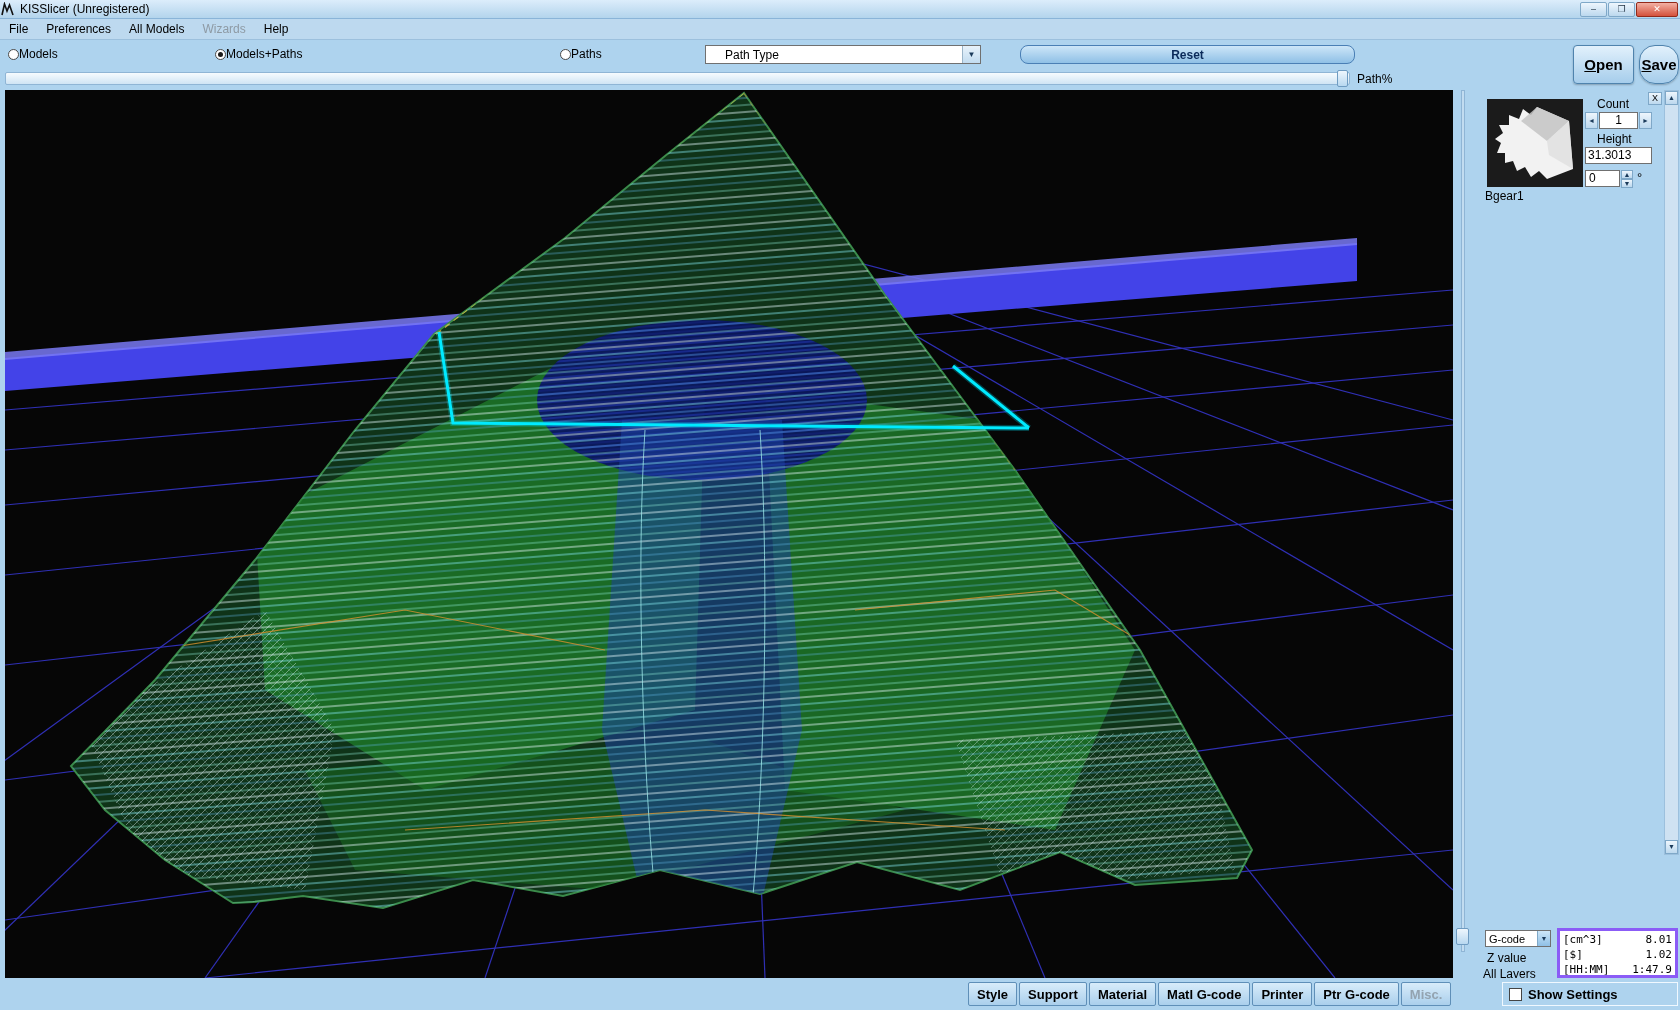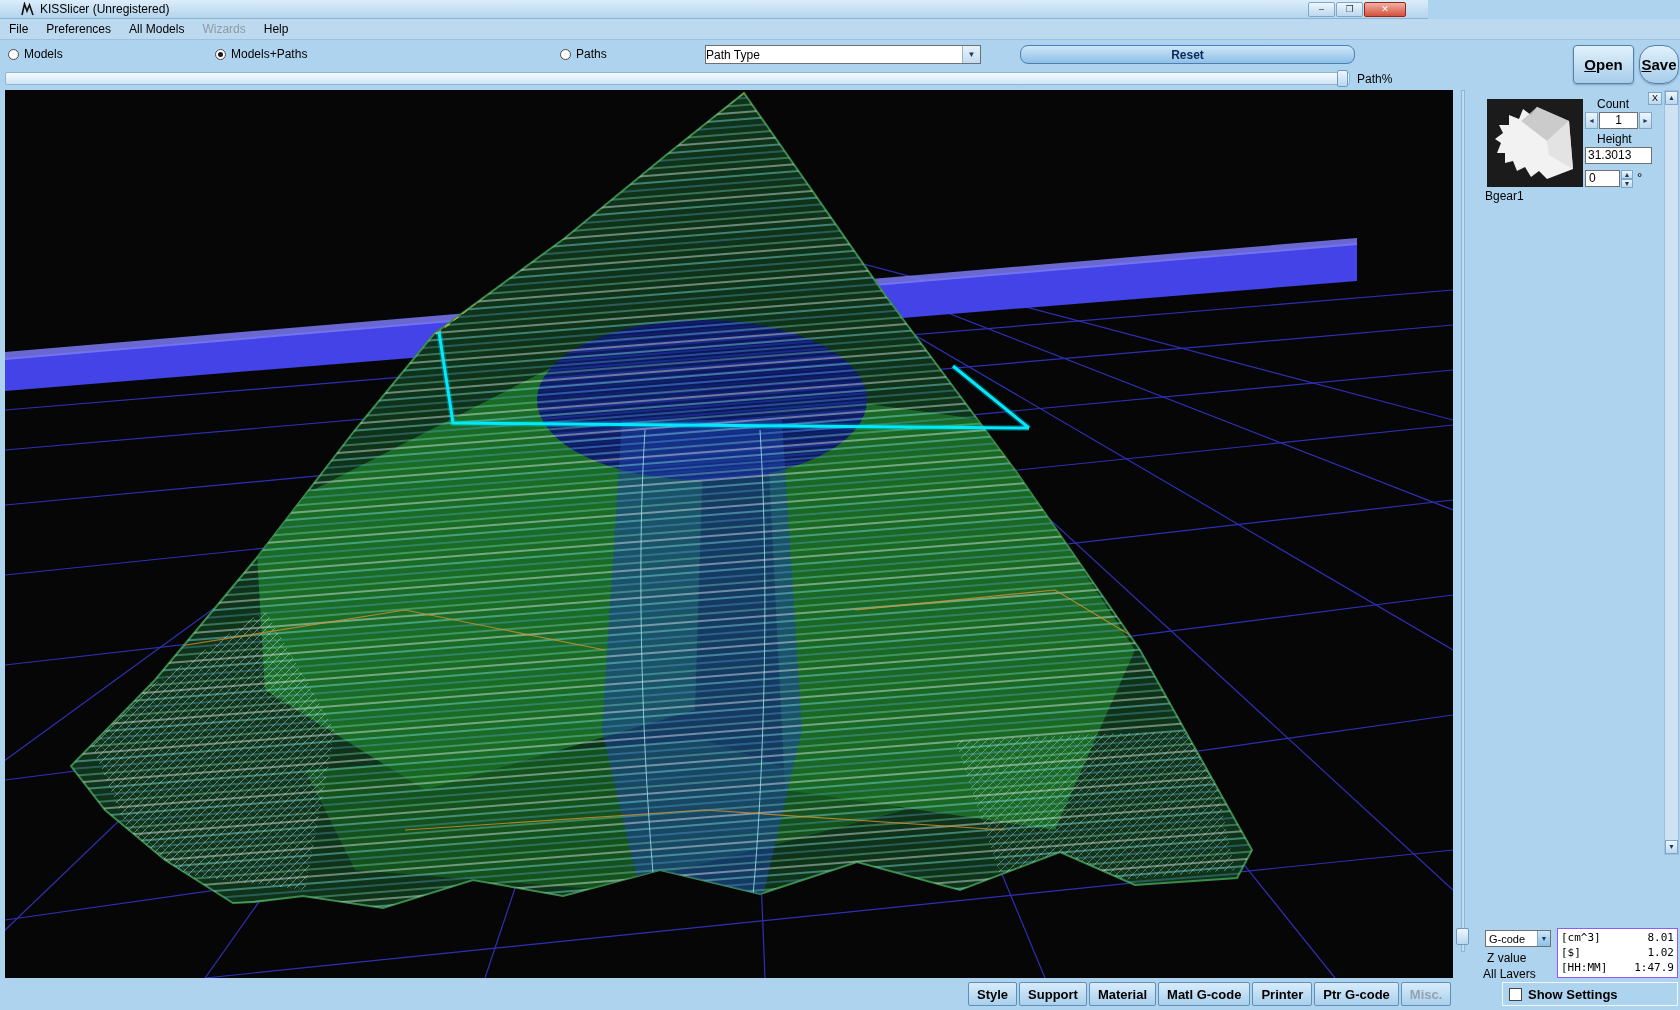--- a/index.html
+++ b/index.html
@@ -1,44 +1,44 @@
 <!DOCTYPE html>
 <html><head>
 <meta charset="utf-8">
 <style>
   * { margin:0; padding:0; box-sizing:border-box; }
   html,body { width:1680px; height:1010px; overflow:hidden; font-family:"Liberation Sans",sans-serif; }
   body { background:#aed3ee; position:relative; }
 
   
-  .titlebar { position:absolute; top:0; left:0; width:1428px; height:19px;
+  .titlebar { position:absolute; top:0; left:0; width:1680px; height:19px;
     background:linear-gradient(#dcedfb,#b3d4ec); border-bottom:1px solid #8ab4d8;
-    display:flex; align-items:center; padding:0 20px; }
+    display:flex; align-items:center; padding:0 0; }
   .app-icon { width:15px; height:15px; display:inline-flex; }
   .title-text { font-size:12px; color:#000; margin-left:5px; }
   .win-controls { margin-left:auto; display:flex; gap:1px; padding-right:2px; }
   .win-btn { width:27px; height:15px; font-size:9px; line-height:13px; text-align:center;
     background:linear-gradient(#eef6fd,#bcd8ee); border:1px solid #7fa8c8; border-radius:2px; color:#234; }
   .win-btn.close { width:42px; background:linear-gradient(#f2b0a4,#d4513c); border-color:#93291a; color:#fff; }
 
   
   .menubar { position:absolute; top:19px; left:0; width:1680px; height:21px;
     background:#bdd9ef; border-bottom:1px solid #9cc0dd; display:flex; align-items:center;
     font-size:12px; color:#000; }
   .menu-item { padding:2px 9px; }
   .menu-item.disabled { color:#8e9aa4; }
 
   
   .toolbar { position:absolute; top:40px; left:0; width:1680px; height:28px; font-size:12px; }
-  .radio { position:absolute; top:7px; display:flex; align-items:center; gap:5px; }
+  .radio { position:absolute; top:7px; display:flex; align-items:center; }
   .radio-circle { width:11px; height:11px; border-radius:50%; border:1px solid #4a4a4a; background:#fff; position:relative; }
   .radio-circle.checked::after { content:''; position:absolute; inset:2px; background:#1a1a1a; border-radius:50%; }
   .combo { position:absolute; left:705px; top:5px; width:276px; height:19px; background:#fff;
     border:1px solid #707070; display:flex; align-items:center; }
-  .combo-text { flex:1; padding-left:0; font-size:12px; }
+  .combo-text { flex:1; padding-left:19px; font-size:12px; }
   .combo-arrow { width:18px; height:100%; border-left:1px solid #9ab4c8; background:linear-gradient(#e8f2fa,#c2dcf0);
     font-size:8px; display:flex; align-items:center; justify-content:center; color:#1a3a5a; }
   .reset-btn { position:absolute; left:1020px; top:5px; width:335px; height:19px;
     background:linear-gradient(#cde6f8,#8fc0e6); border:1px solid #4a7fb5; border-radius:8px;
     color:#0a2a5a; font-weight:bold; font-size:12px; display:flex; align-items:center; justify-content:center; }
   .big-btn { position:absolute; top:45px; height:39px; background:linear-gradient(#e2f1fc,#a6cdeb);
     border:1px solid #4f83ad; border-radius:4px; font-size:15px; font-weight:bold; color:#000;
     display:flex; align-items:center; justify-content:center; box-shadow:0 1px 2px rgba(0,0,0,.25); }
   .open-btn { left:1573px; width:61px; }
   .save-btn { left:1639px; width:40px;border-radius:16px; }
@@ -91,21 +91,21 @@
 
   
   .gcode-combo { position:absolute; left:4px; top:840px; width:66px; height:17px; background:#fff;
     border:1px solid #707070; display:flex; align-items:center; }
   .gcode-text { flex:1; font-size:11px; padding-left:3px; }
   .gcode-arrow { width:13px; height:100%; background:linear-gradient(#cde6f8,#8fc0e6);
     border-left:1px solid #7fa8c8; font-size:7px; display:flex; align-items:center; justify-content:center; color:#1a3a5a; }
   .lbl-zvalue { position:absolute; left:6px; top:861px; }
   .lbl-alllayers { position:absolute; left:2px; top:877px; }
   .stats-box { position:absolute; left:76px; top:838px; width:121px; height:50px; background:#fff;
-    border:1px solid #8b5cf6; font-family:"DejaVu Sans Mono",monospace; font-size:11px; padding:1px 3px; }
+    border:3px solid #8b5cf6; font-family:"DejaVu Sans Mono",monospace; font-size:11px; padding:1px 3px; }
   .stat-row { display:flex; justify-content:space-between; line-height:15px; }
 
   
   .bottombar { position:absolute; top:978px; left:0; width:1680px; height:32px; background:#aed3ee;text-align:right; }
   .tabs { position:absolute; left:968px; top:4px; display:flex; gap:2px; }
   .tab { height:24px; padding:0 8px; background:linear-gradient(#d8ecfa,#aacfec);
     border:1px solid #5f8fb8; border-radius:2px; font-size:13px; font-weight:bold;
     display:flex; align-items:center; white-space:nowrap; }
   .tab.disabled { color:#93a3b0; }
   .show-settings { position:absolute; left:1502px; top:4px; width:176px; height:24px;

